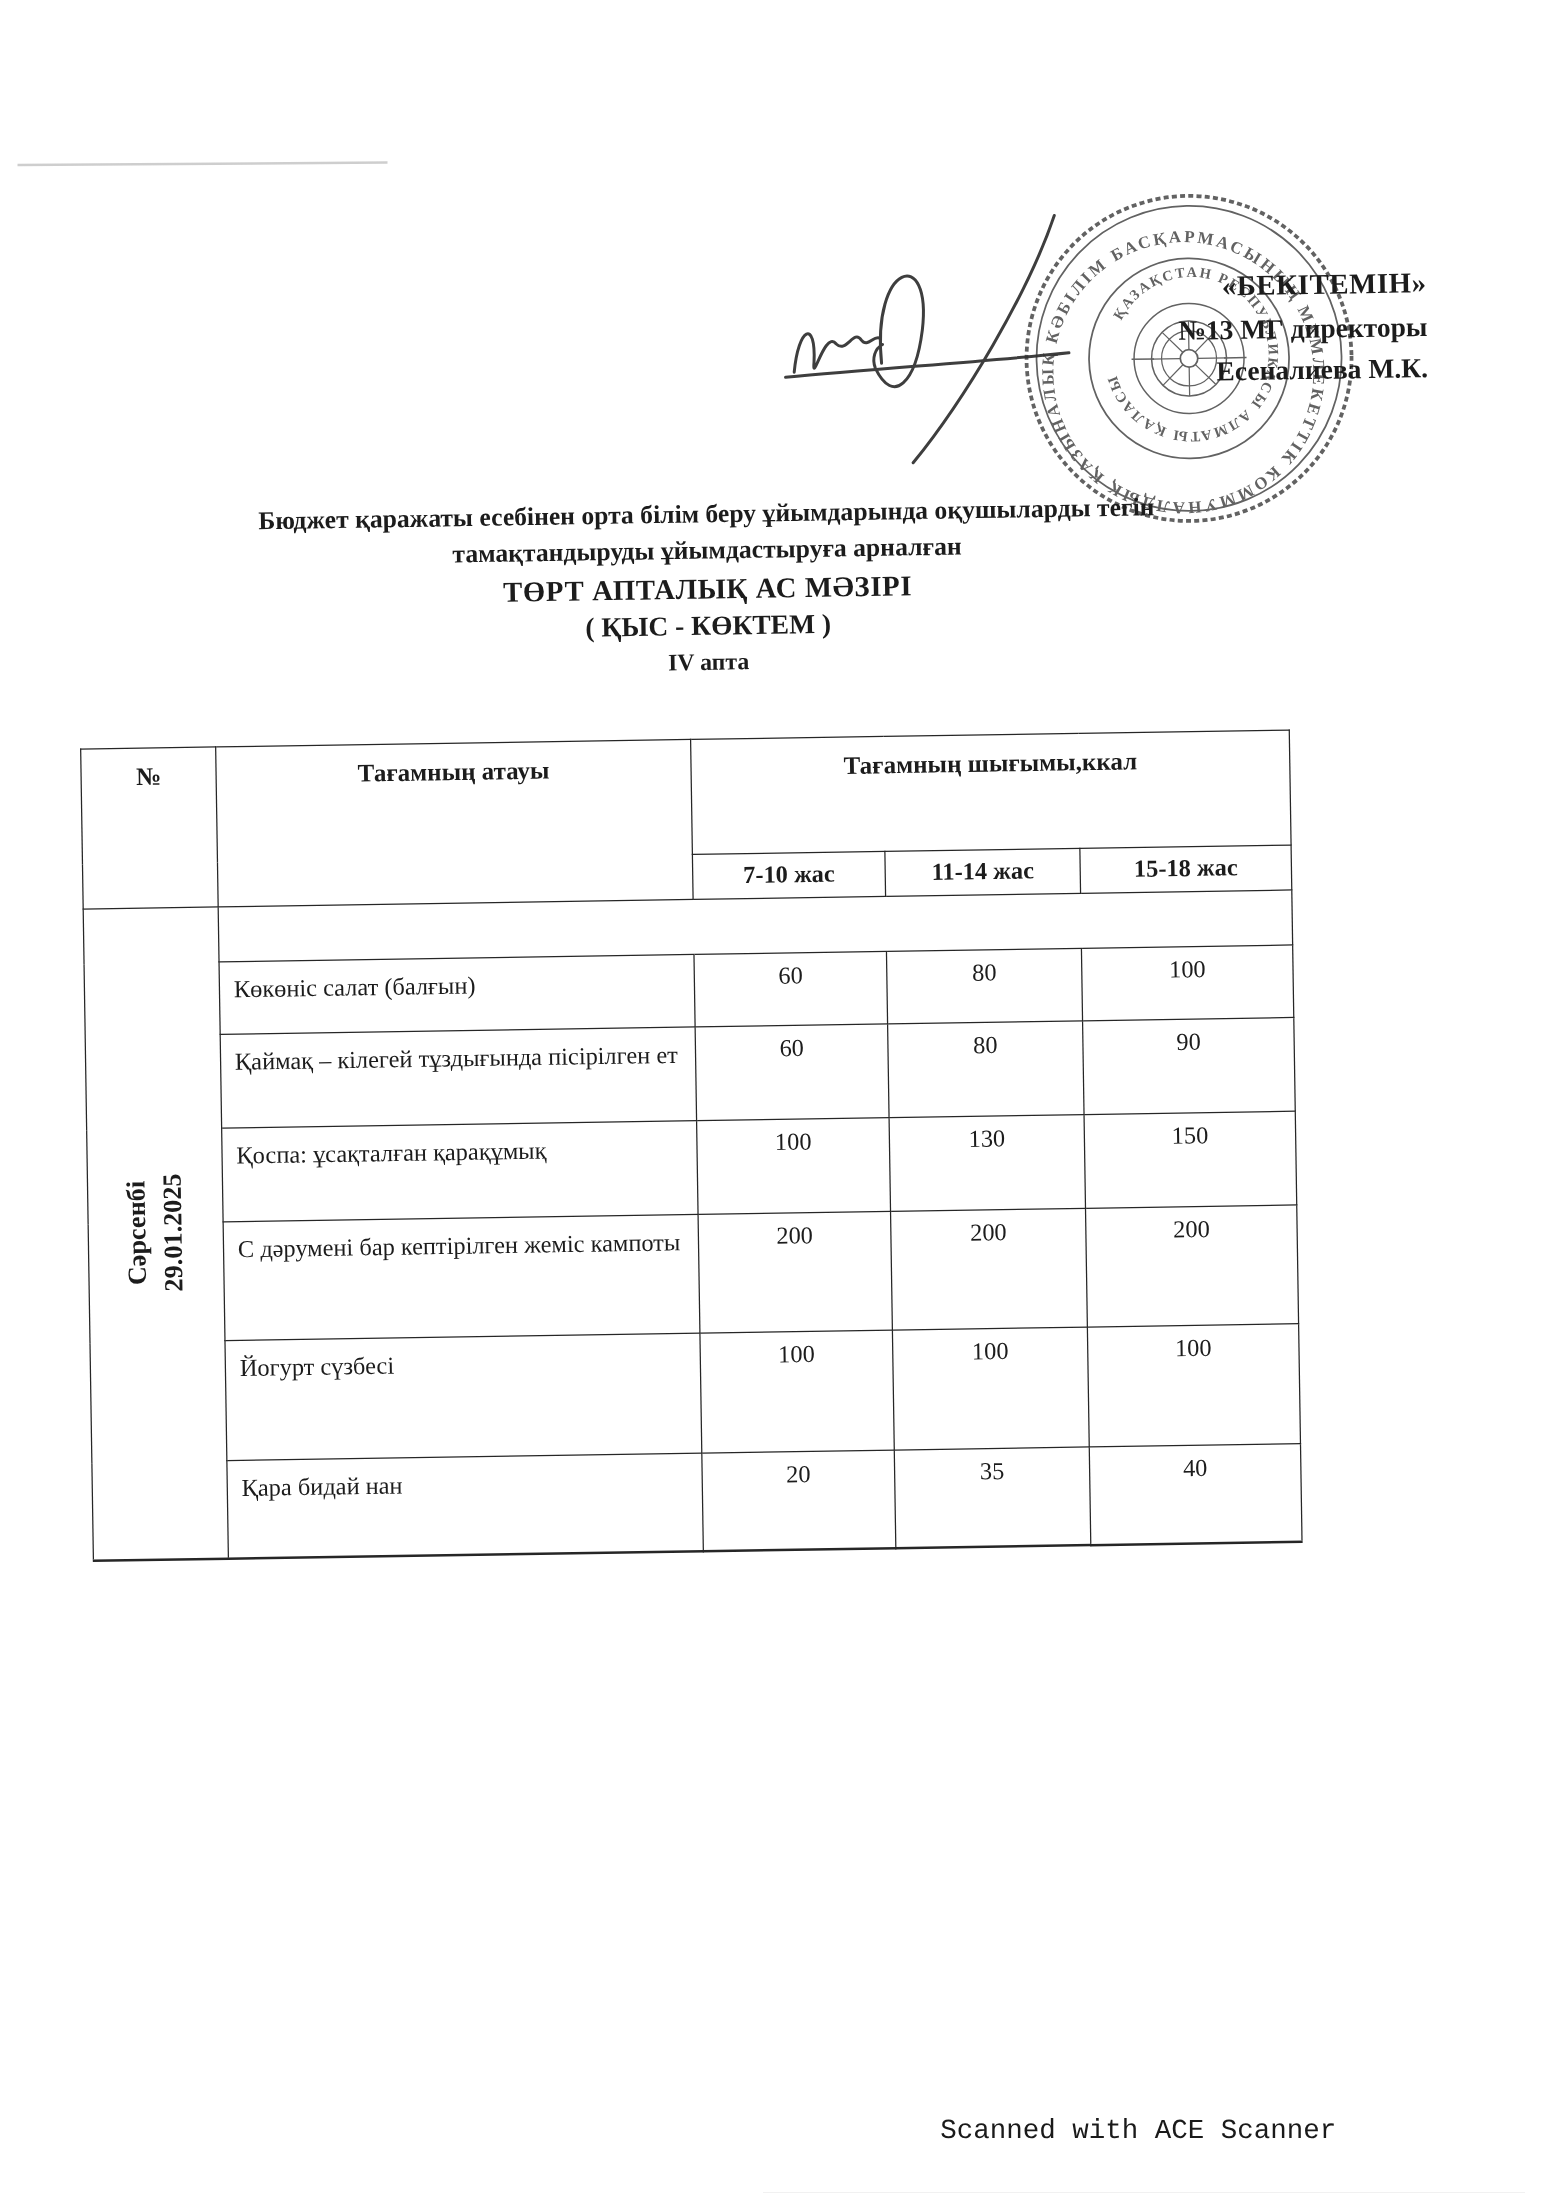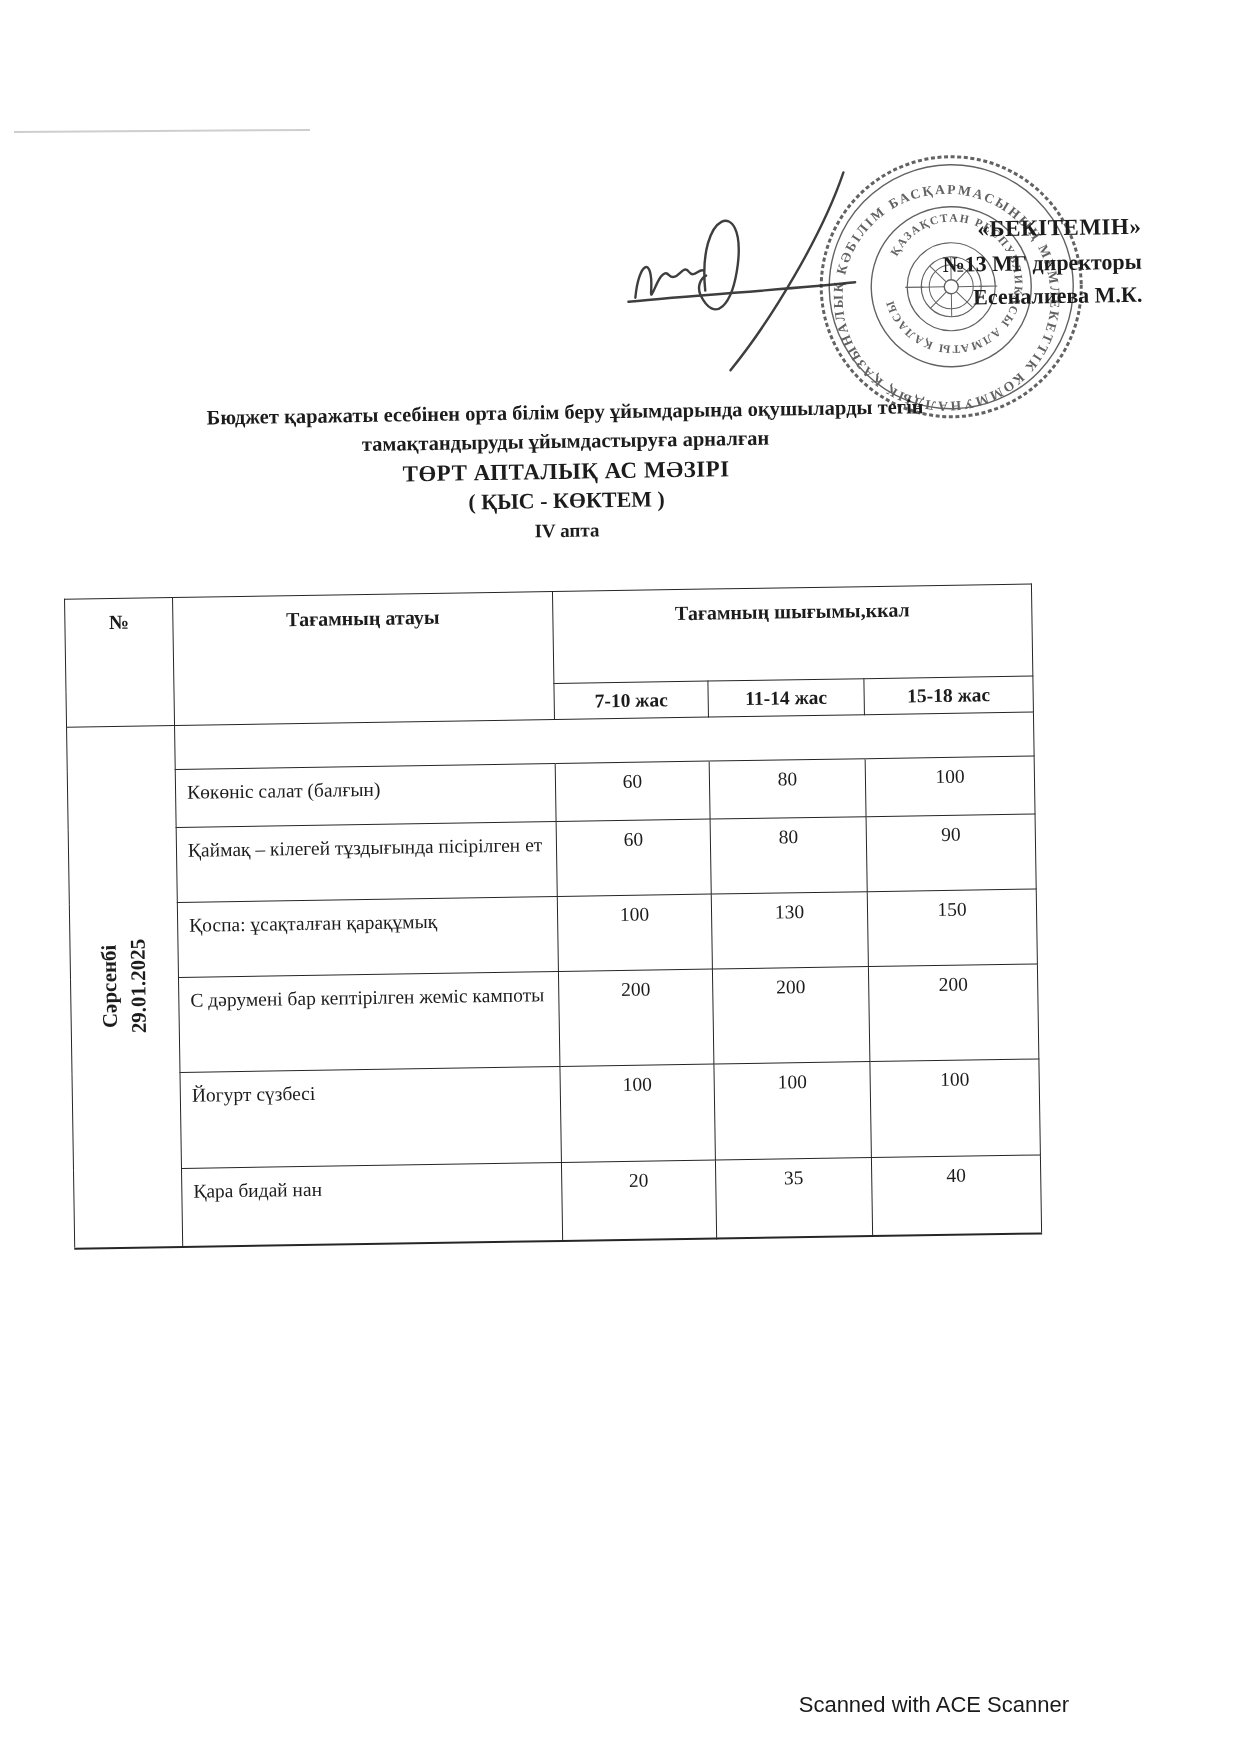--- a/index.html
+++ b/index.html
@@ -80,21 +80,21 @@
   .day-rot {
     transform:rotate(-90deg);
     font-weight:bold; font-size:21px; line-height:1.4;
     white-space:nowrap; text-align:center;
   }
   tr.spacer td.gap { border-right-style:hidden; }
   tr.spacer td.gap:last-child { border-right-style:solid; }
   
   .scanner-note {
     position:absolute; right:172px; top:1692px;
-    font-family:Liberation Sans, sans-serif;
+    font-family:Liberation Mono, monospace;
     font-size:22px; color:#1a1a1a; z-index:5;
   }
 </style>
 </head>
 <body>
 
 <div class="page">
 
   <div class="artifact"></div>
 

